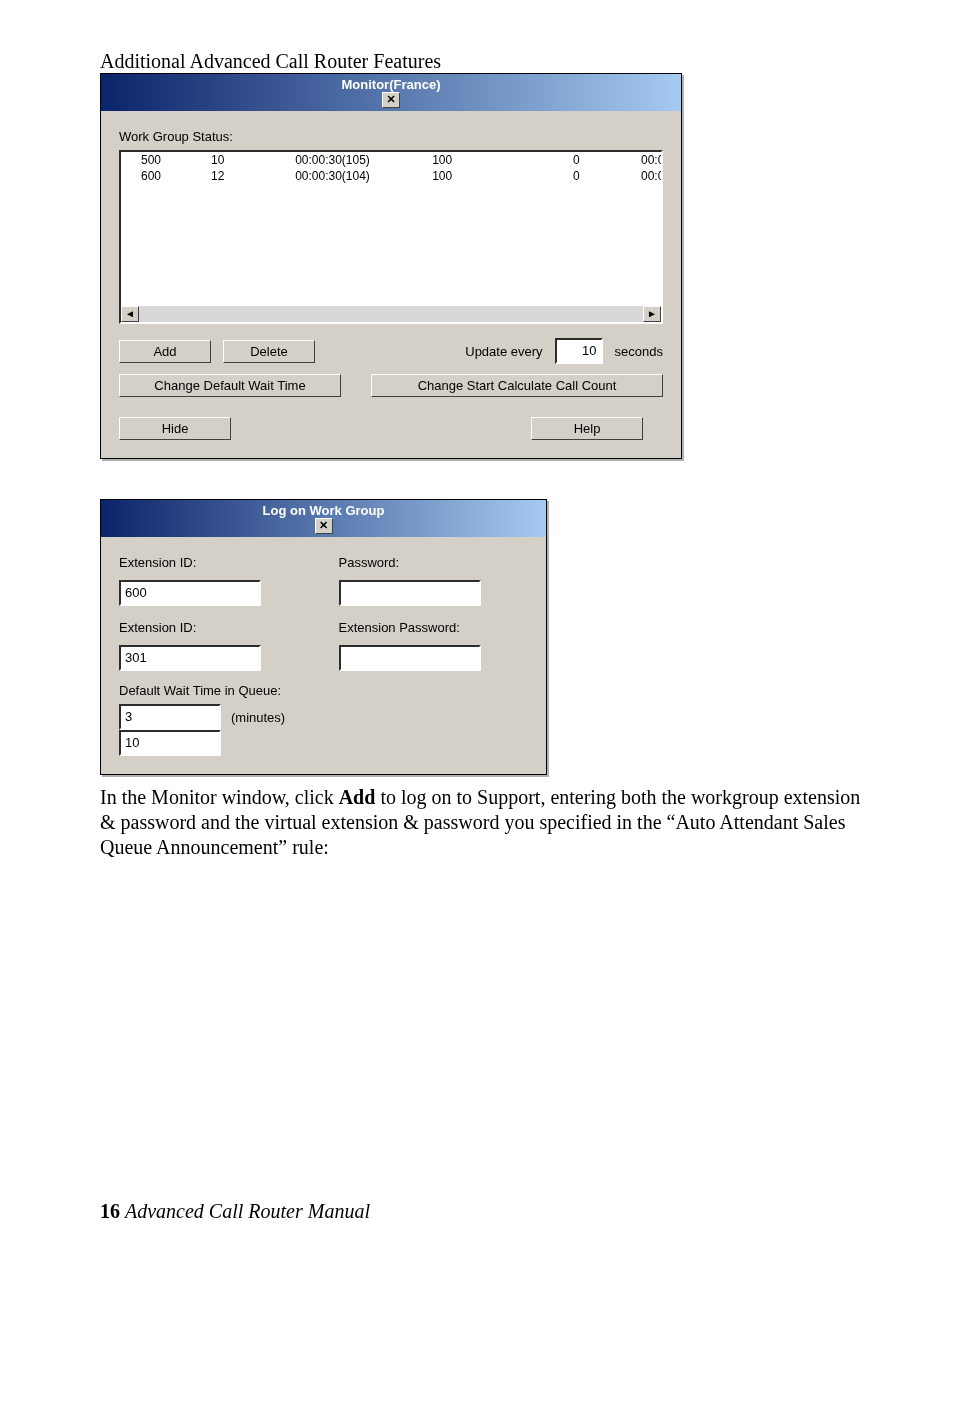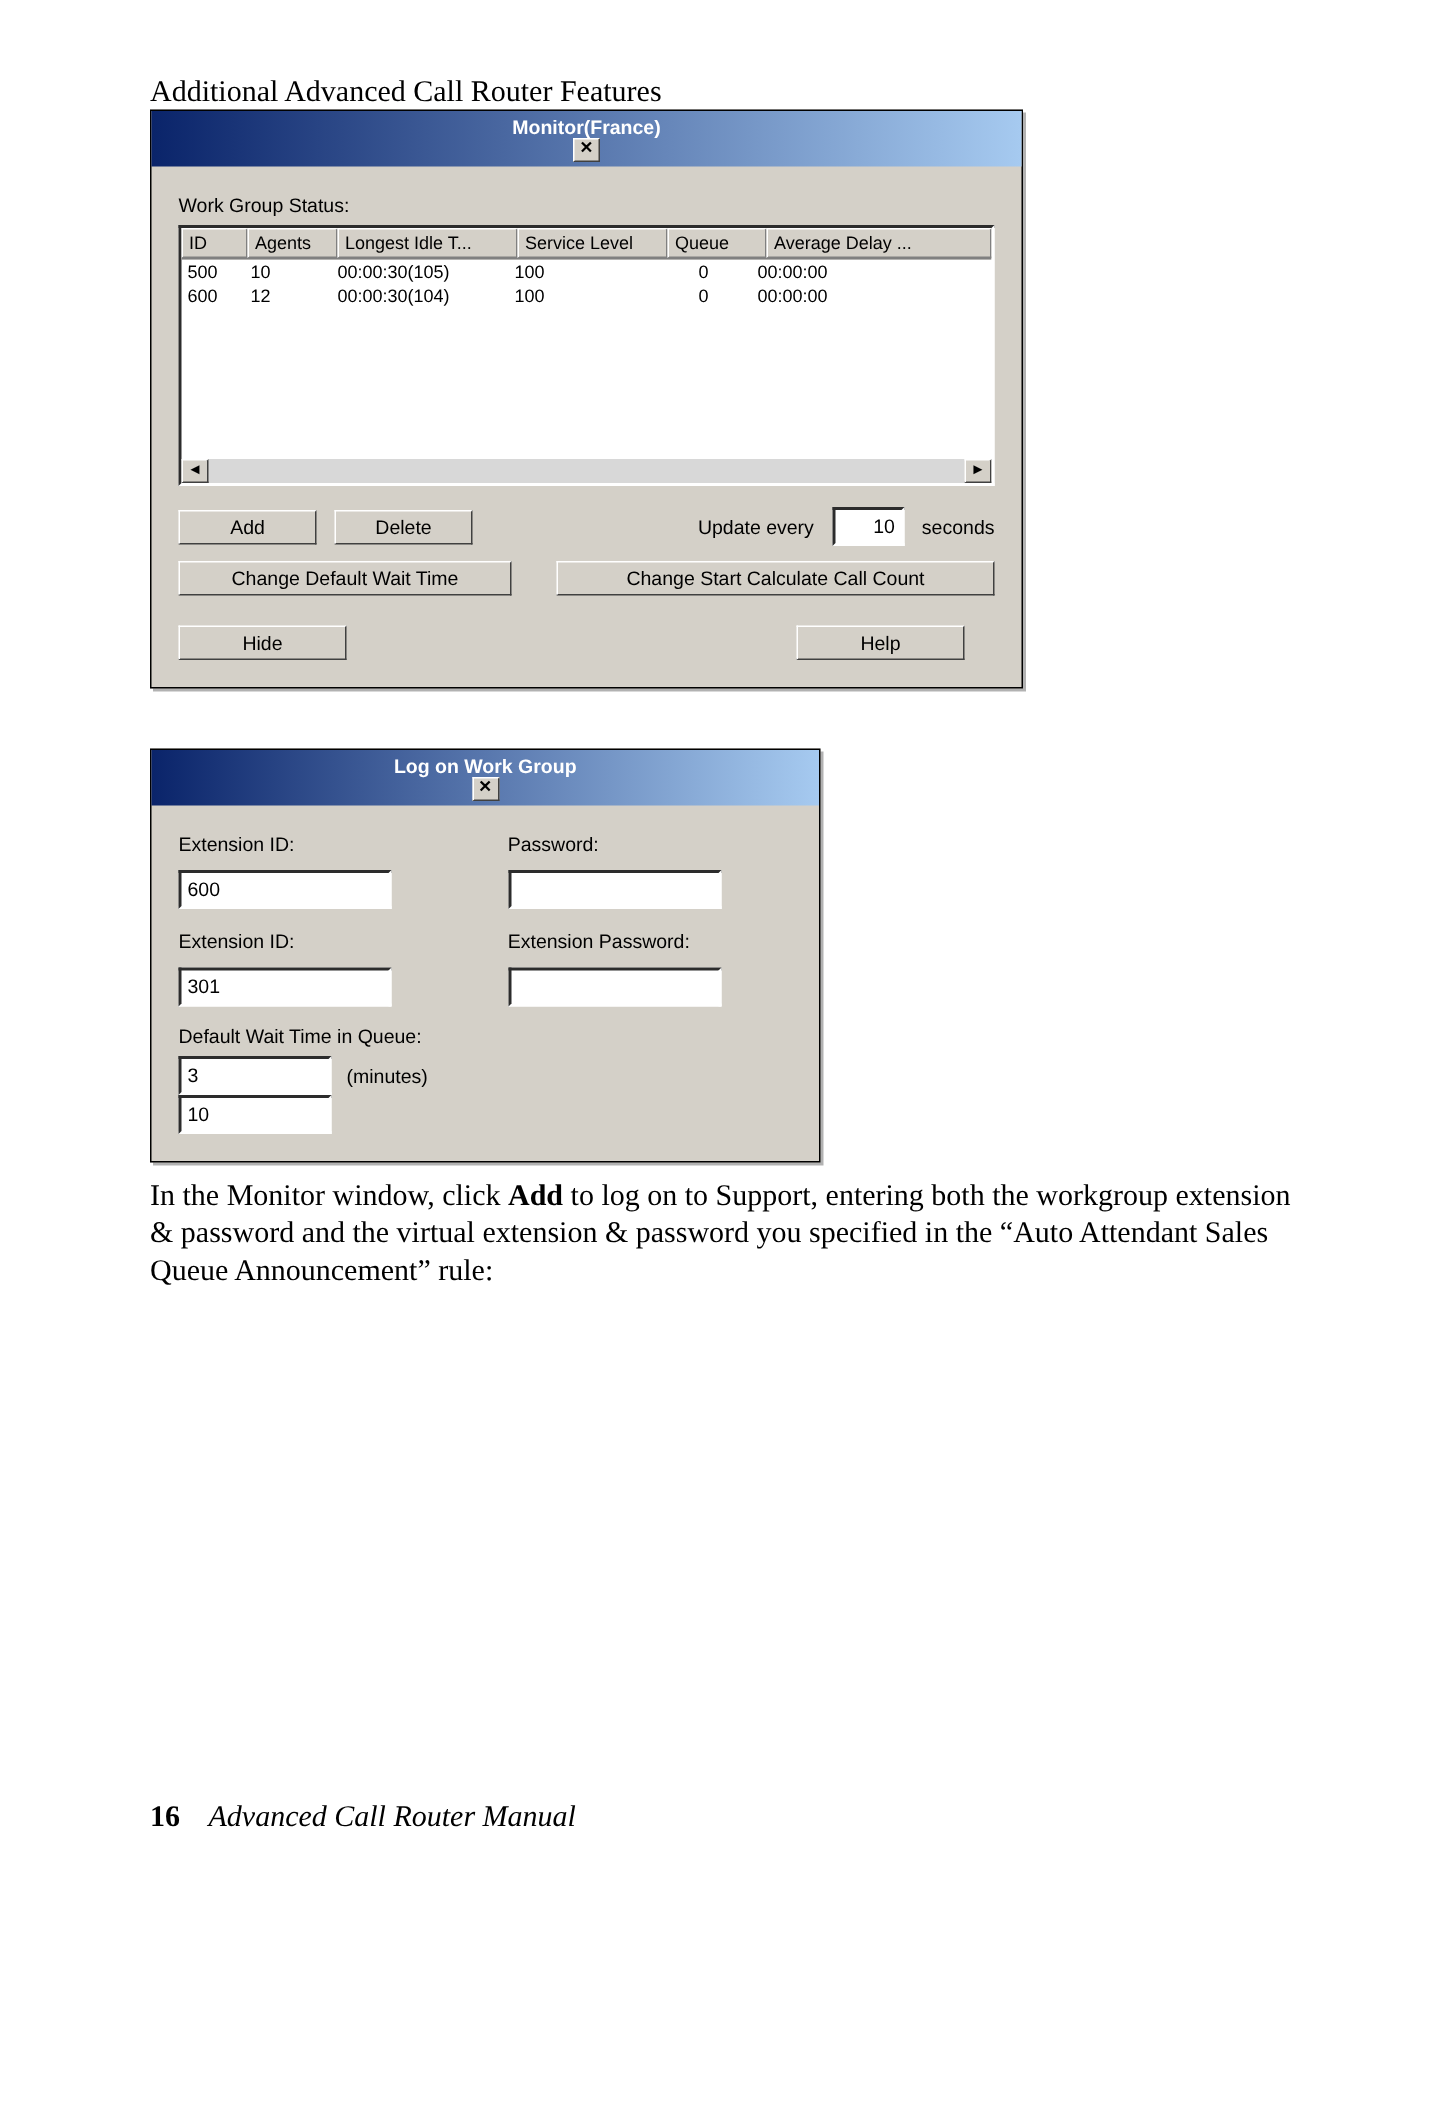--- a/index.html
+++ b/index.html
@@ -79,21 +79,21 @@
     overflow: hidden;
   }
   .lv-rows {
     font-size: 12px;
   }
   .lv-row {
     display: flex;
     padding: 1px 0;
   }
   .lv-cell {
-    padding: 0 4px;
+    padding: 0 20px;
     white-space: nowrap;
     overflow: hidden;
   }
   .hscroll {
     position: absolute;
     bottom: 0; left: 0; right: 0;
     height: 16px;
     background: #d8d8d8;
     display: flex;
     justify-content: space-between;
@@ -157,44 +157,36 @@
   .body-text {
     font-size: 20px;
     line-height: 1.25;
     margin-top: 6px;
   }
   .footer {
     margin-top: 340px;
     font-size: 20px;
   }
   .footer .pagenum { font-weight: bold; }
-  .footer .booktitle { font-style: italic; margin-left: 14px; }
+  .footer .booktitle { font-style: italic; }
 </style>
 </head>
 <body>
 
 <div class="page">
   <div class="header-text">Additional Advanced Call Router Features</div>
 
   <div class="dialog monitor">
     <div class="titlebar">
       <span>Monitor(France)</span>
       <span class="close">✕</span>
     </div>
     <div class="dialog-body">
       <div class="label">Work Group Status:</div>
       <div class="listview">
-        <div class="lv-header">
-          <div class="lv-col" style="width:34px">ID</div>
-          <div class="lv-col" style="width:50px">Agents</div>
-          <div class="lv-col" style="width:110px">Longest Idle T...</div>
-          <div class="lv-col" style="width:90px">Service Level</div>
-          <div class="lv-col" style="width:56px">Queue</div>
-          <div class="lv-col" style="flex:1">Average Delay ...</div>
-        </div>
         <div class="lv-rows">
           <div class="lv-row">
             <div class="lv-cell" style="width:34px">500</div>
             <div class="lv-cell" style="width:50px">10</div>
             <div class="lv-cell" style="width:110px">00:00:30(105)</div>
             <div class="lv-cell" style="width:90px;text-align:left">100</div>
             <div class="lv-cell" style="width:56px;text-align:center">0</div>
             <div class="lv-cell" style="flex:1">00:00:00</div>
           </div>
           <div class="lv-row">

